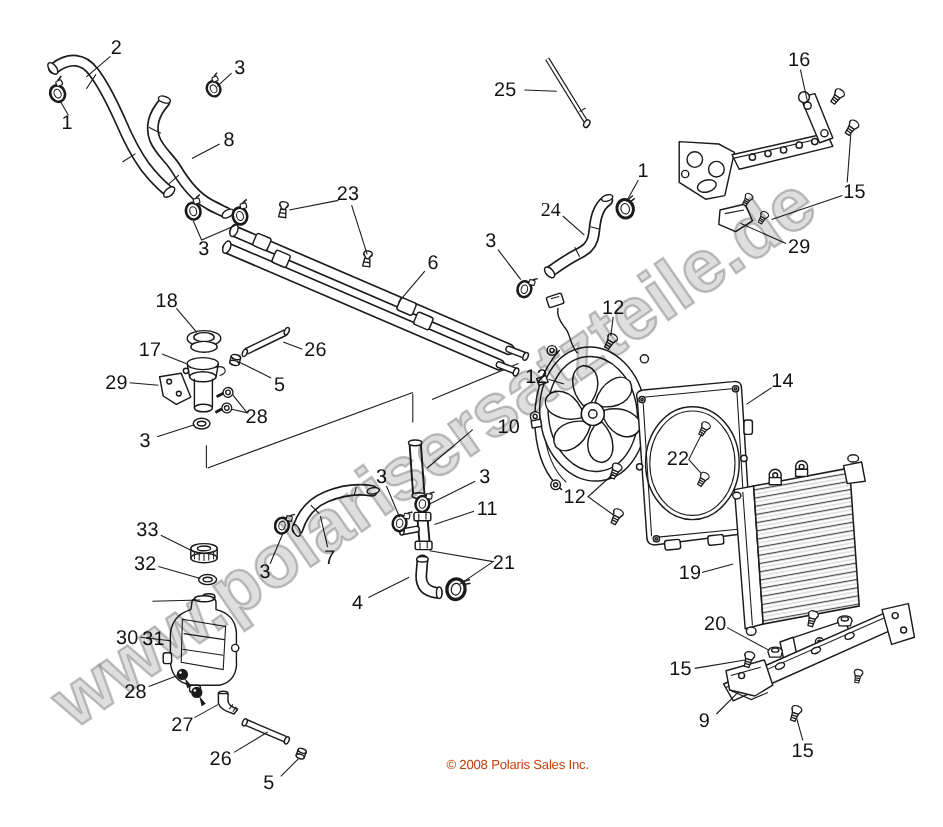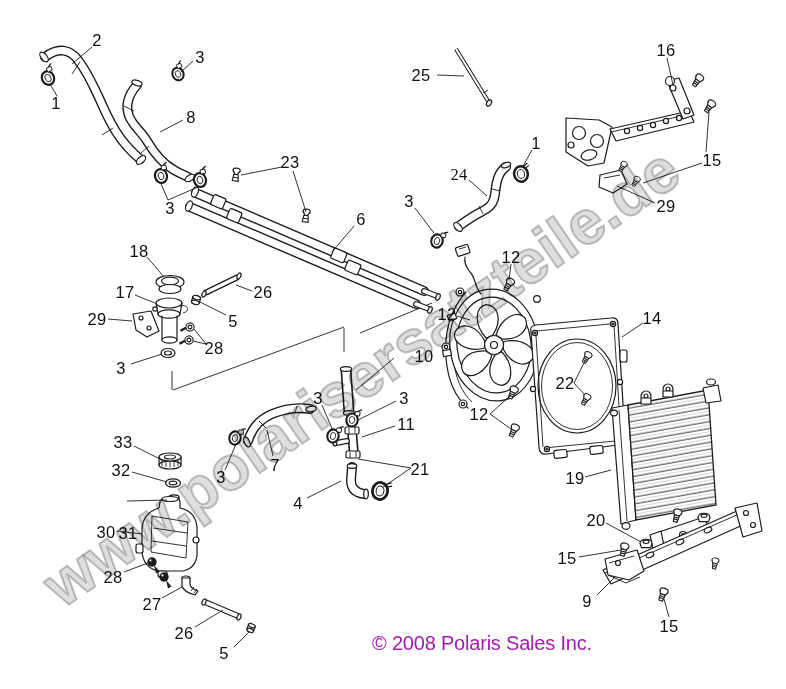--- a/index.html
+++ b/index.html
@@ -16,21 +16,21 @@
   #watermark{
     position:absolute;left:50px;top:556px;
     transform:rotate(-34.6deg);transform-origin:0 50%;
     font-size:62px;font-weight:700;white-space:nowrap;
     color:rgba(190,190,190,0.50);
     -webkit-text-stroke:2px rgba(138,138,138,0.55);
     letter-spacing:0px;mix-blend-mode:multiply;pointer-events:none;
   }
   #copyright{
     position:absolute;left:372px;top:632px;
-    font-size:20px;color:#a21caf;letter-spacing:-0.2px;white-space:nowrap;
+    font-size:11px;color:#c2410c;letter-spacing:-0.2px;white-space:nowrap;
   }
   svg .ln{stroke:#1b1b1b;fill:none;stroke-width:1.2;stroke-linecap:round;stroke-linejoin:round;}
   svg .fw{fill:#ffffff;stroke:#1b1b1b;stroke-width:1.2;stroke-linejoin:round;}
   svg .thin{stroke:#1b1b1b;stroke-width:0.9;fill:none;}
   svg .tubeO{stroke:#1b1b1b;stroke-width:10;fill:none;stroke-linecap:round;}
   svg .tubeI{stroke:#ffffff;stroke-width:7.2;fill:none;stroke-linecap:round;}
   svg .rodO{stroke:#1b1b1b;stroke-width:6;fill:none;stroke-linecap:round;}
   svg .rodI{stroke:#ffffff;stroke-width:3.6;fill:none;stroke-linecap:round;}
 </style>
 </head>

